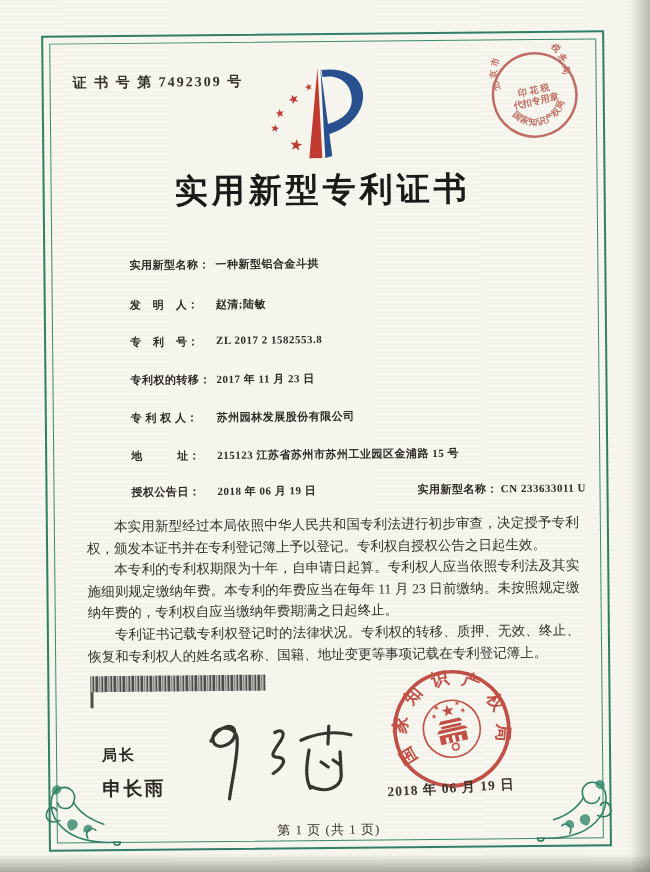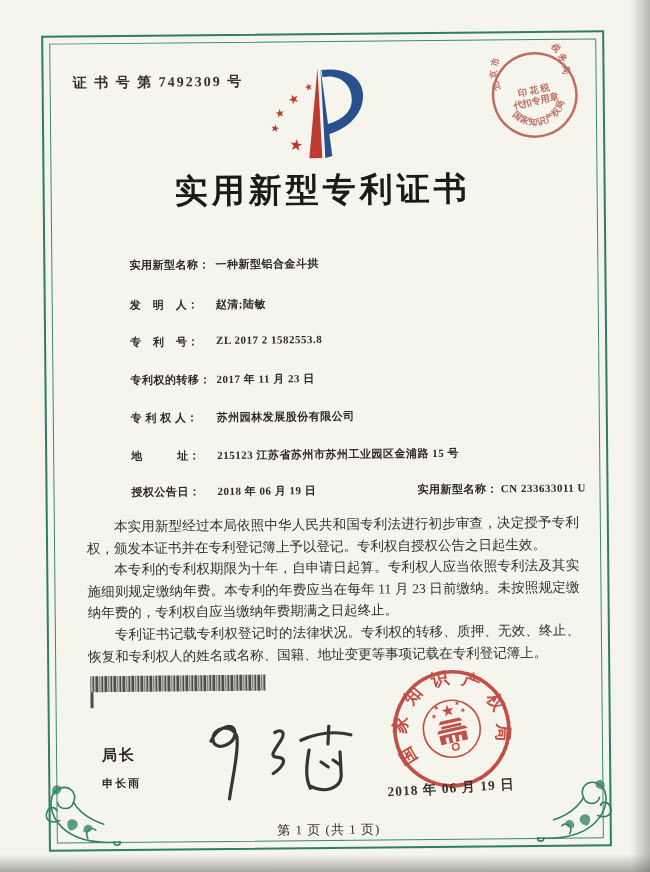--- a/index.html
+++ b/index.html
@@ -35,21 +35,21 @@
   
   .body-text{position:absolute;left:86px;top:514px;width:492px;font-size:13.5px;line-height:21.6px;
     text-align:justify;color:#33302b;}
   .body-text p{margin:0;text-indent:2em;}
   
   .barcode{position:absolute;left:88px;top:674px;width:178px;height:16px;font-size:0;opacity:.82;}
   .barcode i{display:inline-block;height:100%;}
   
   .director-label{position:absolute;left:99px;top:744px;font-size:15px;font-weight:bold;
     font-family:"Liberation Sans","DejaVu Sans",sans-serif;color:#2c2824;letter-spacing:2px;}
-  .director-name{position:absolute;left:99px;top:774px;font-size:11px;font-weight:bold;
+  .director-name{position:absolute;left:99px;top:774px;font-size:19px;font-weight:bold;
     font-family:"Liberation Sans","DejaVu Sans",sans-serif;color:#2c2824;letter-spacing:2px;text-align:right;}
   .signature{position:absolute;left:180px;top:706px;width:190px;height:100px;}
   
   .seal{position:absolute;left:386px;top:667px;width:126px;height:126px;opacity:.92;}
   .seal-date{position:absolute;left:384px;top:780px;width:150px;font-size:13.5px;font-weight:bold;
     color:#3a322c;letter-spacing:1px;transform:rotate(-3deg);white-space:nowrap;}
   
   .footer{position:absolute;left:0;top:821px;width:650px;text-align:center;font-size:13px;color:#35302b;letter-spacing:1px;}
   
   .orn{position:absolute;width:82px;height:86px;}

